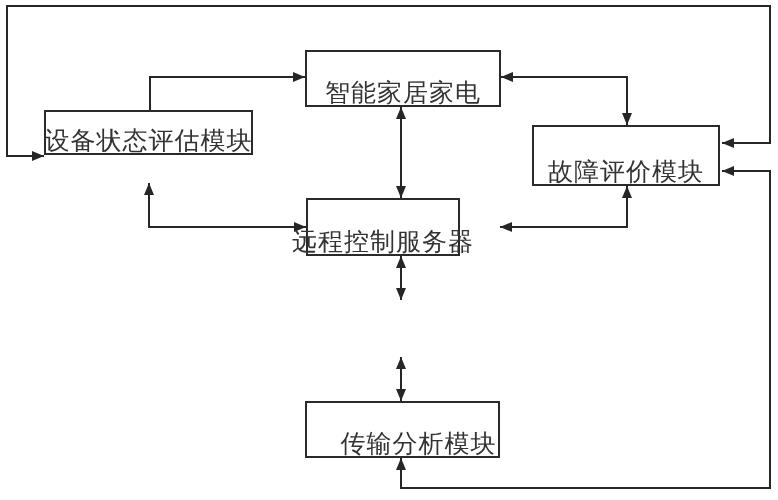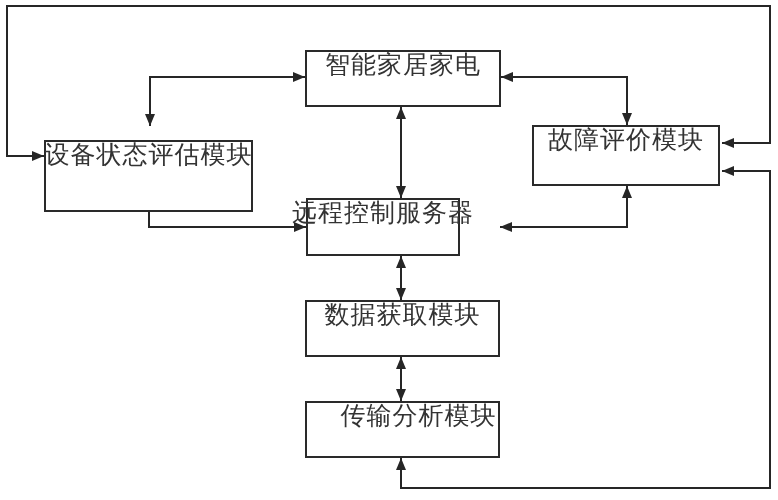--- a/index.html
+++ b/index.html
@@ -21,21 +21,21 @@
     top: 0;
     width: 778px;
     height: 500px;
   }
   .node {
     position: absolute;
     box-sizing: border-box;
     background: #ffffff;
     border: 2px solid #2a2a2a;
     display: flex;
-    align-items: flex-start;
+    align-items: flex-end;
     justify-content: center;
   }
   .node-label {
     font-size: 25px;
     color: #333333;
     letter-spacing: 1px;
     white-space: nowrap;
     line-height: 1;
   }
 </style>
@@ -67,33 +67,30 @@
 
     <path d="M 44 156 L 7 156 L 7 6 L 770 6 L 770 143 L 722 143" fill="none" stroke="#262626" stroke-width="2" marker-start="url(#ah)" marker-end="url(#ah)"></path>
 
     <path d="M 401 458 L 401 488 L 770 488 L 770 171 L 722 171" fill="none" stroke="#262626" stroke-width="2" marker-start="url(#ah)" marker-end="url(#ah)"></path>
   </svg>
 
   <div class="node" style="left:305px; top:50px; width:196px; height:57px;">
     <span class="node-label">智能家居家电</span>
   </div>
 
-  <div class="node" style="left:44px; top:140px; width:209px; height:72px;">
+  <div class="node" style="left:44px; top:110px; width:209px; height:45px;">
     <span class="node-label">设备状态评估模块</span>
   </div>
 
   <div class="node" style="left:532px; top:125px; width:188px; height:61px;">
     <span class="node-label">故障评价模块</span>
   </div>
 
   <div class="node" style="left:306px; top:198px; width:154px; height:58px;">
     <span class="node-label">远程控制服务器</span>
   </div>
 
-  <div class="node" style="left:305px; top:300px; width:195px; height:57px;">
-    <span class="node-label">数据获取模块</span>
-  </div>
 
   <div class="node" style="left:305px; top:401px; width:195px; height:57px;padding-left:32px;">
     <span class="node-label">传输分析模块</span>
   </div>
 
 </div>
 
 </body></html>

